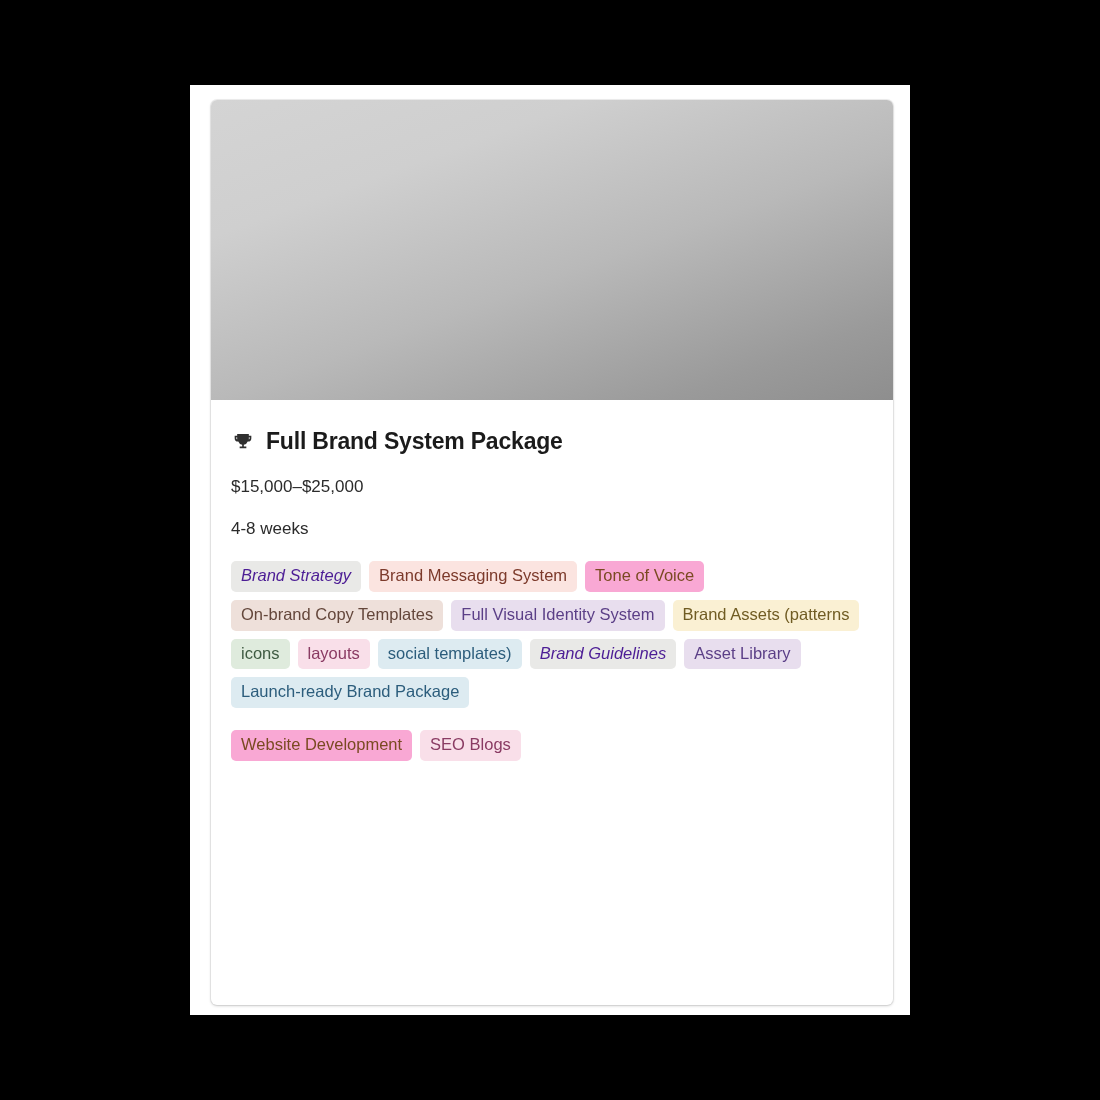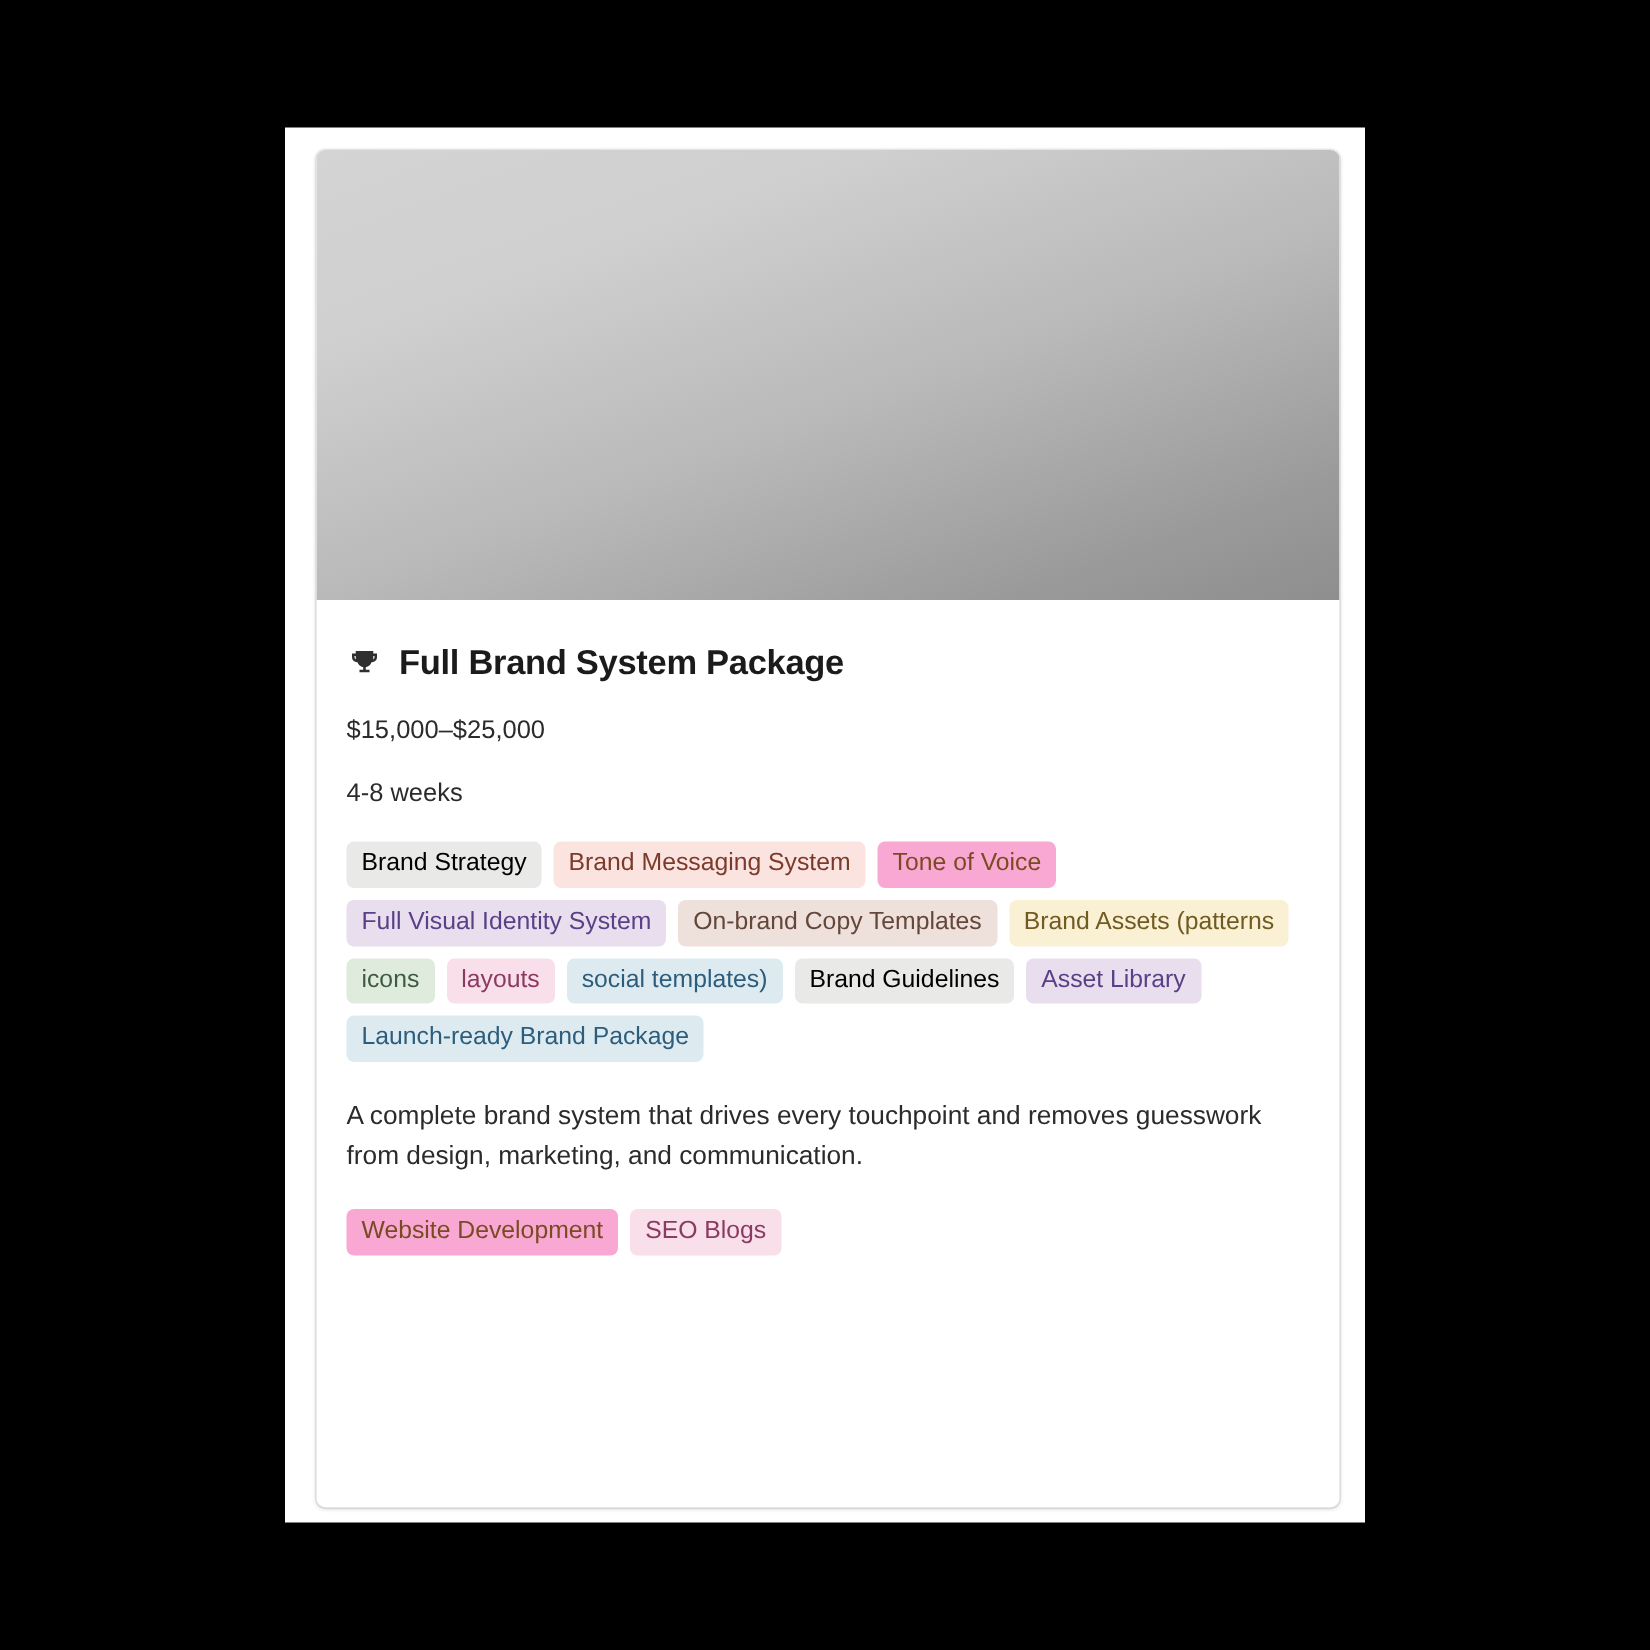--- a/index.html
+++ b/index.html
@@ -104,21 +104,21 @@
 
   .tag {
     display: inline-block;
     padding: 5px 10px 6px 10px;
     border-radius: 5px;
     font-size: 16.5px;
     line-height: 1.2;
     white-space: nowrap;
   }
 
-  .t-gray   { background: #e9e9e7; color: #000000; }
+  .t-gray   { background: #e9e9e7; color: #4c1d95; font-style: italic; }
   .t-red    { background: #fbe4e0; color: #7c3a2b; }
   .t-orange { background: #f9a8d4; color: #7a4a22; }
   .t-brown  { background: #eee0da; color: #64473b; }
   .t-purple { background: #e8deee; color: #5b3f87; }
   .t-yellow { background: #faf0d3; color: #705c23; }
   .t-green  { background: #dfebdd; color: #3f5b42; }
   .t-pink   { background: #f9dfe9; color: #8a3b63; }
   .t-blue   { background: #ddebf1; color: #2c5d7c; }
 </style>
 </head>
@@ -145,32 +145,31 @@
 
 
       <p class="meta-line">$15,000–$25,000</p>
 
       <p class="meta-line">4-8 weeks</p>
 
       <div class="tag-group">
         <span class="tag t-gray">Brand Strategy</span>
         <span class="tag t-red">Brand Messaging System</span>
         <span class="tag t-orange">Tone of Voice</span>
+        <span class="tag t-brown">On-brand Copy Templates</span>
         <span class="tag t-purple">Full Visual Identity System</span>
-        <span class="tag t-brown">On-brand Copy Templates</span>
         <span class="tag t-yellow">Brand Assets (patterns</span>
         <span class="tag t-green">icons</span>
         <span class="tag t-pink">layouts</span>
         <span class="tag t-blue">social templates)</span>
         <span class="tag t-gray">Brand Guidelines</span>
         <span class="tag t-purple">Asset Library</span>
         <span class="tag t-blue">Launch-ready Brand Package</span>
       </div>
 
-      <p class="para">A complete brand system that drives every touchpoint and removes guesswork from design, marketing, and communication.</p>
 
       <div class="tag-group">
         <span class="tag t-orange">Website Development</span>
         <span class="tag t-pink">SEO Blogs</span>
       </div>
 
     </div>
   </div>
 </div>
 

